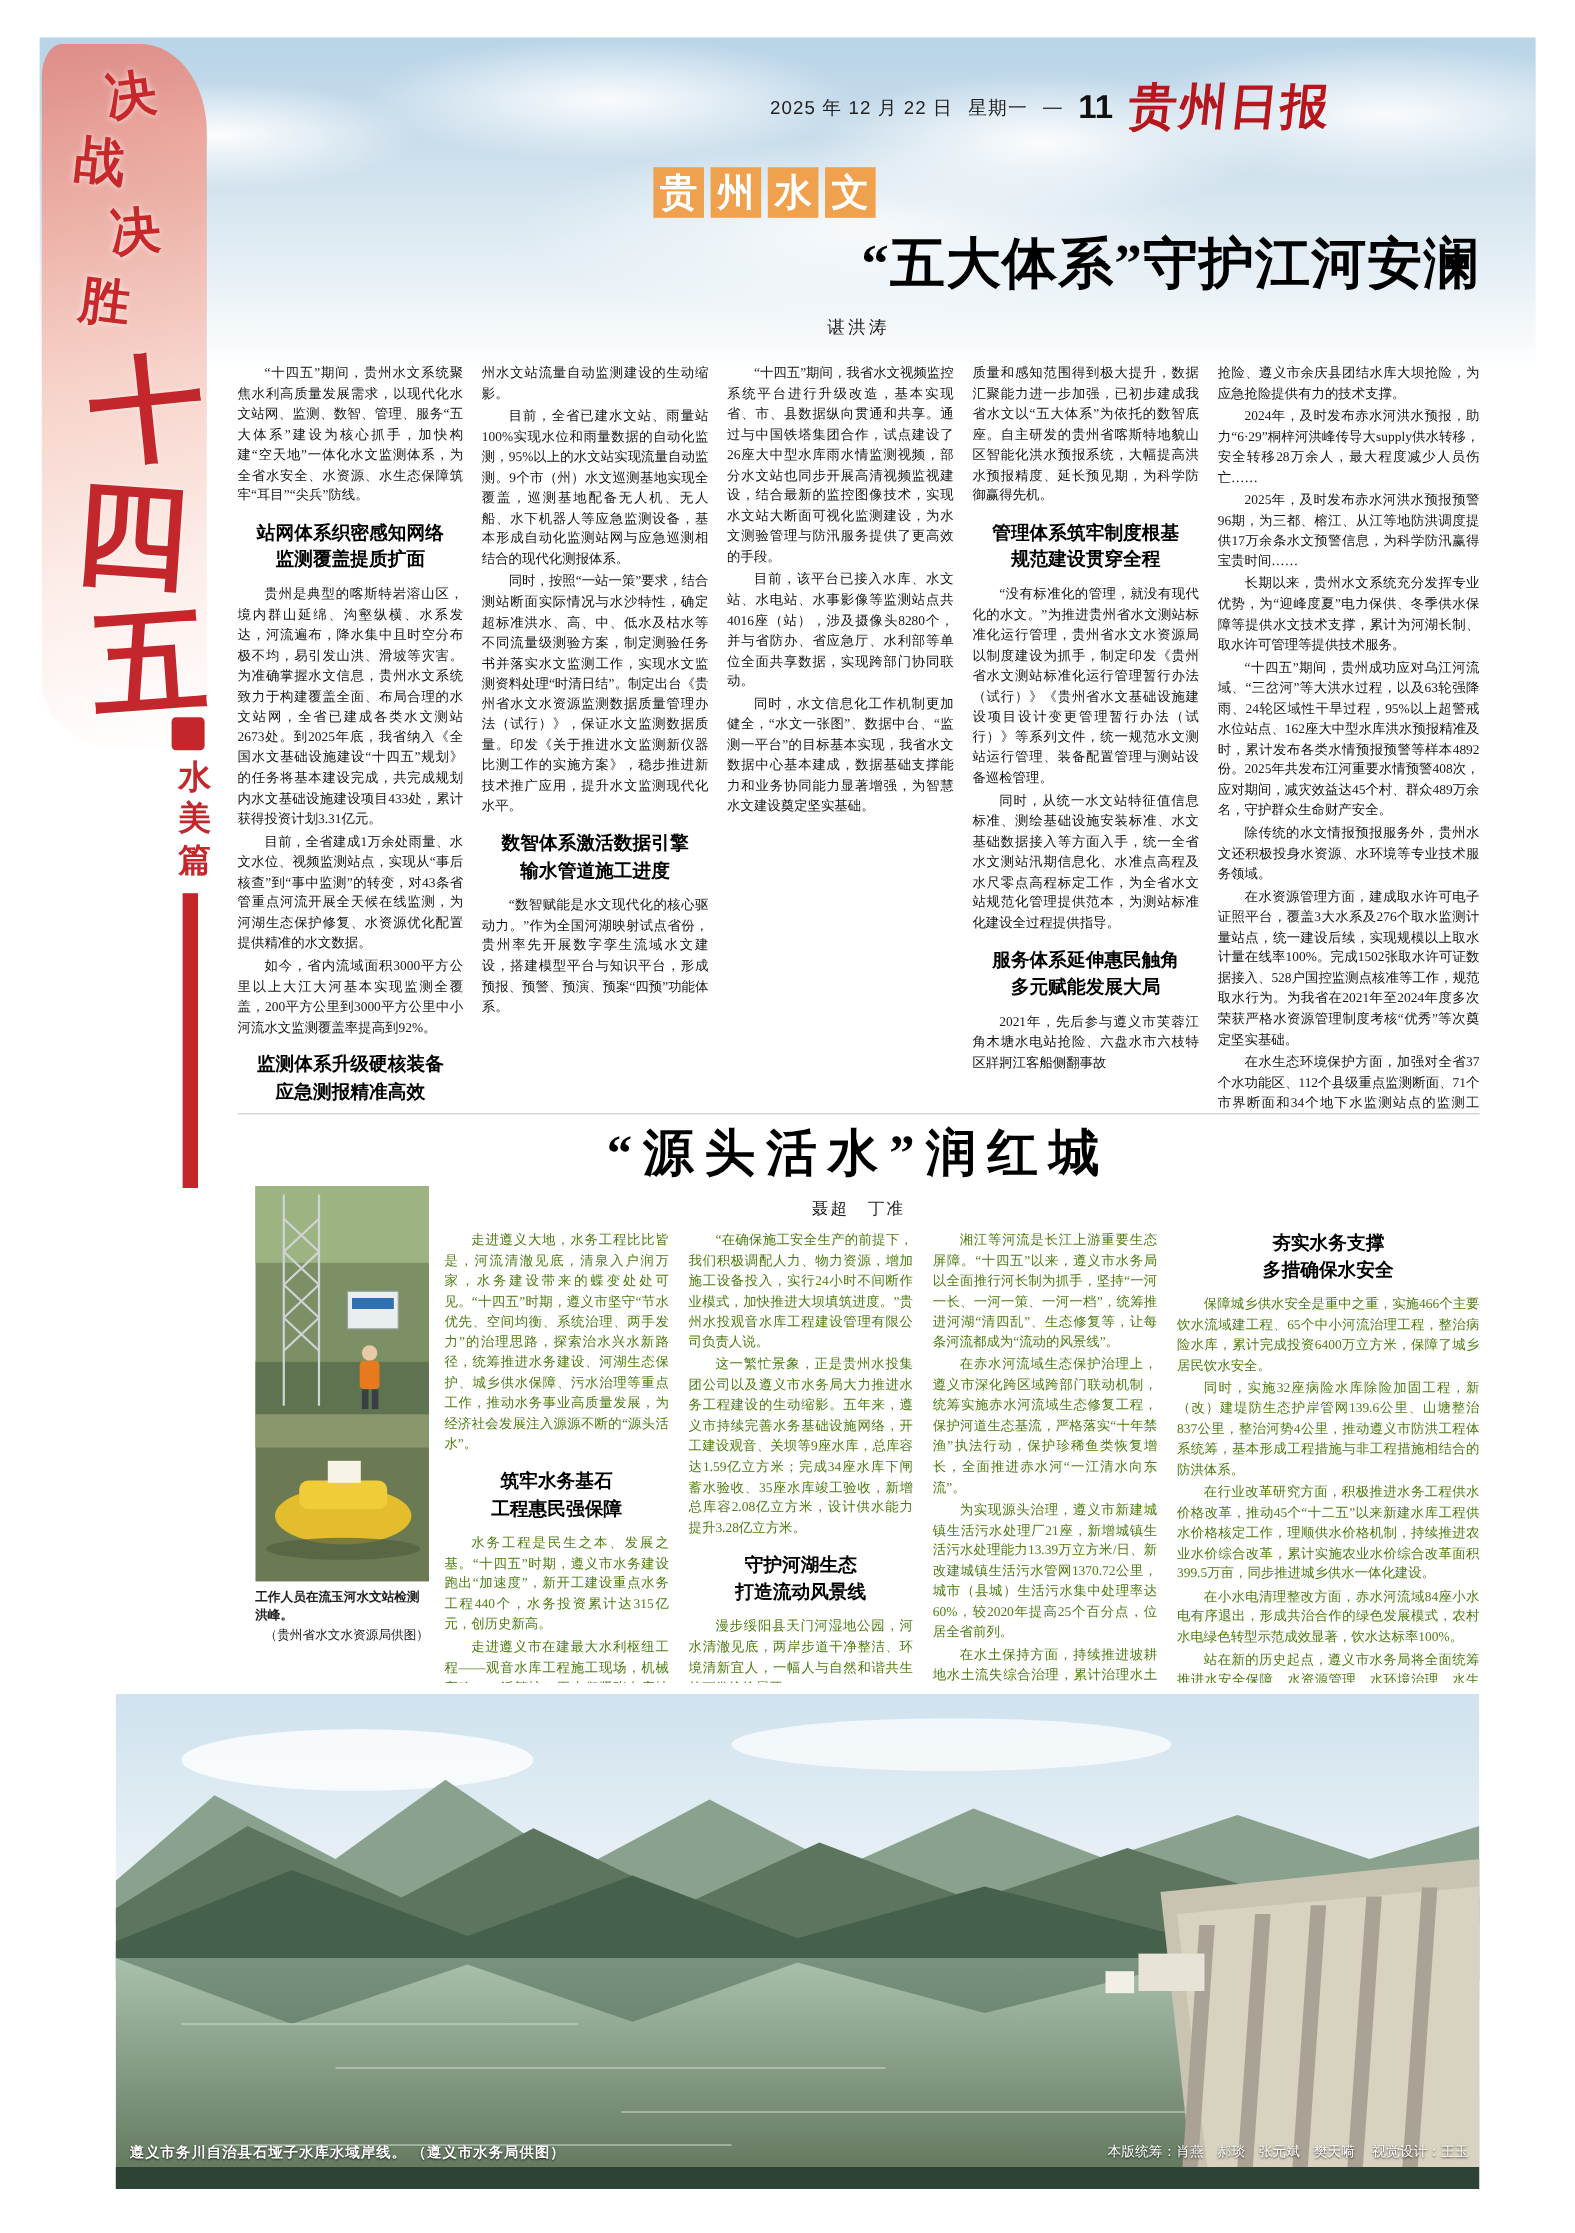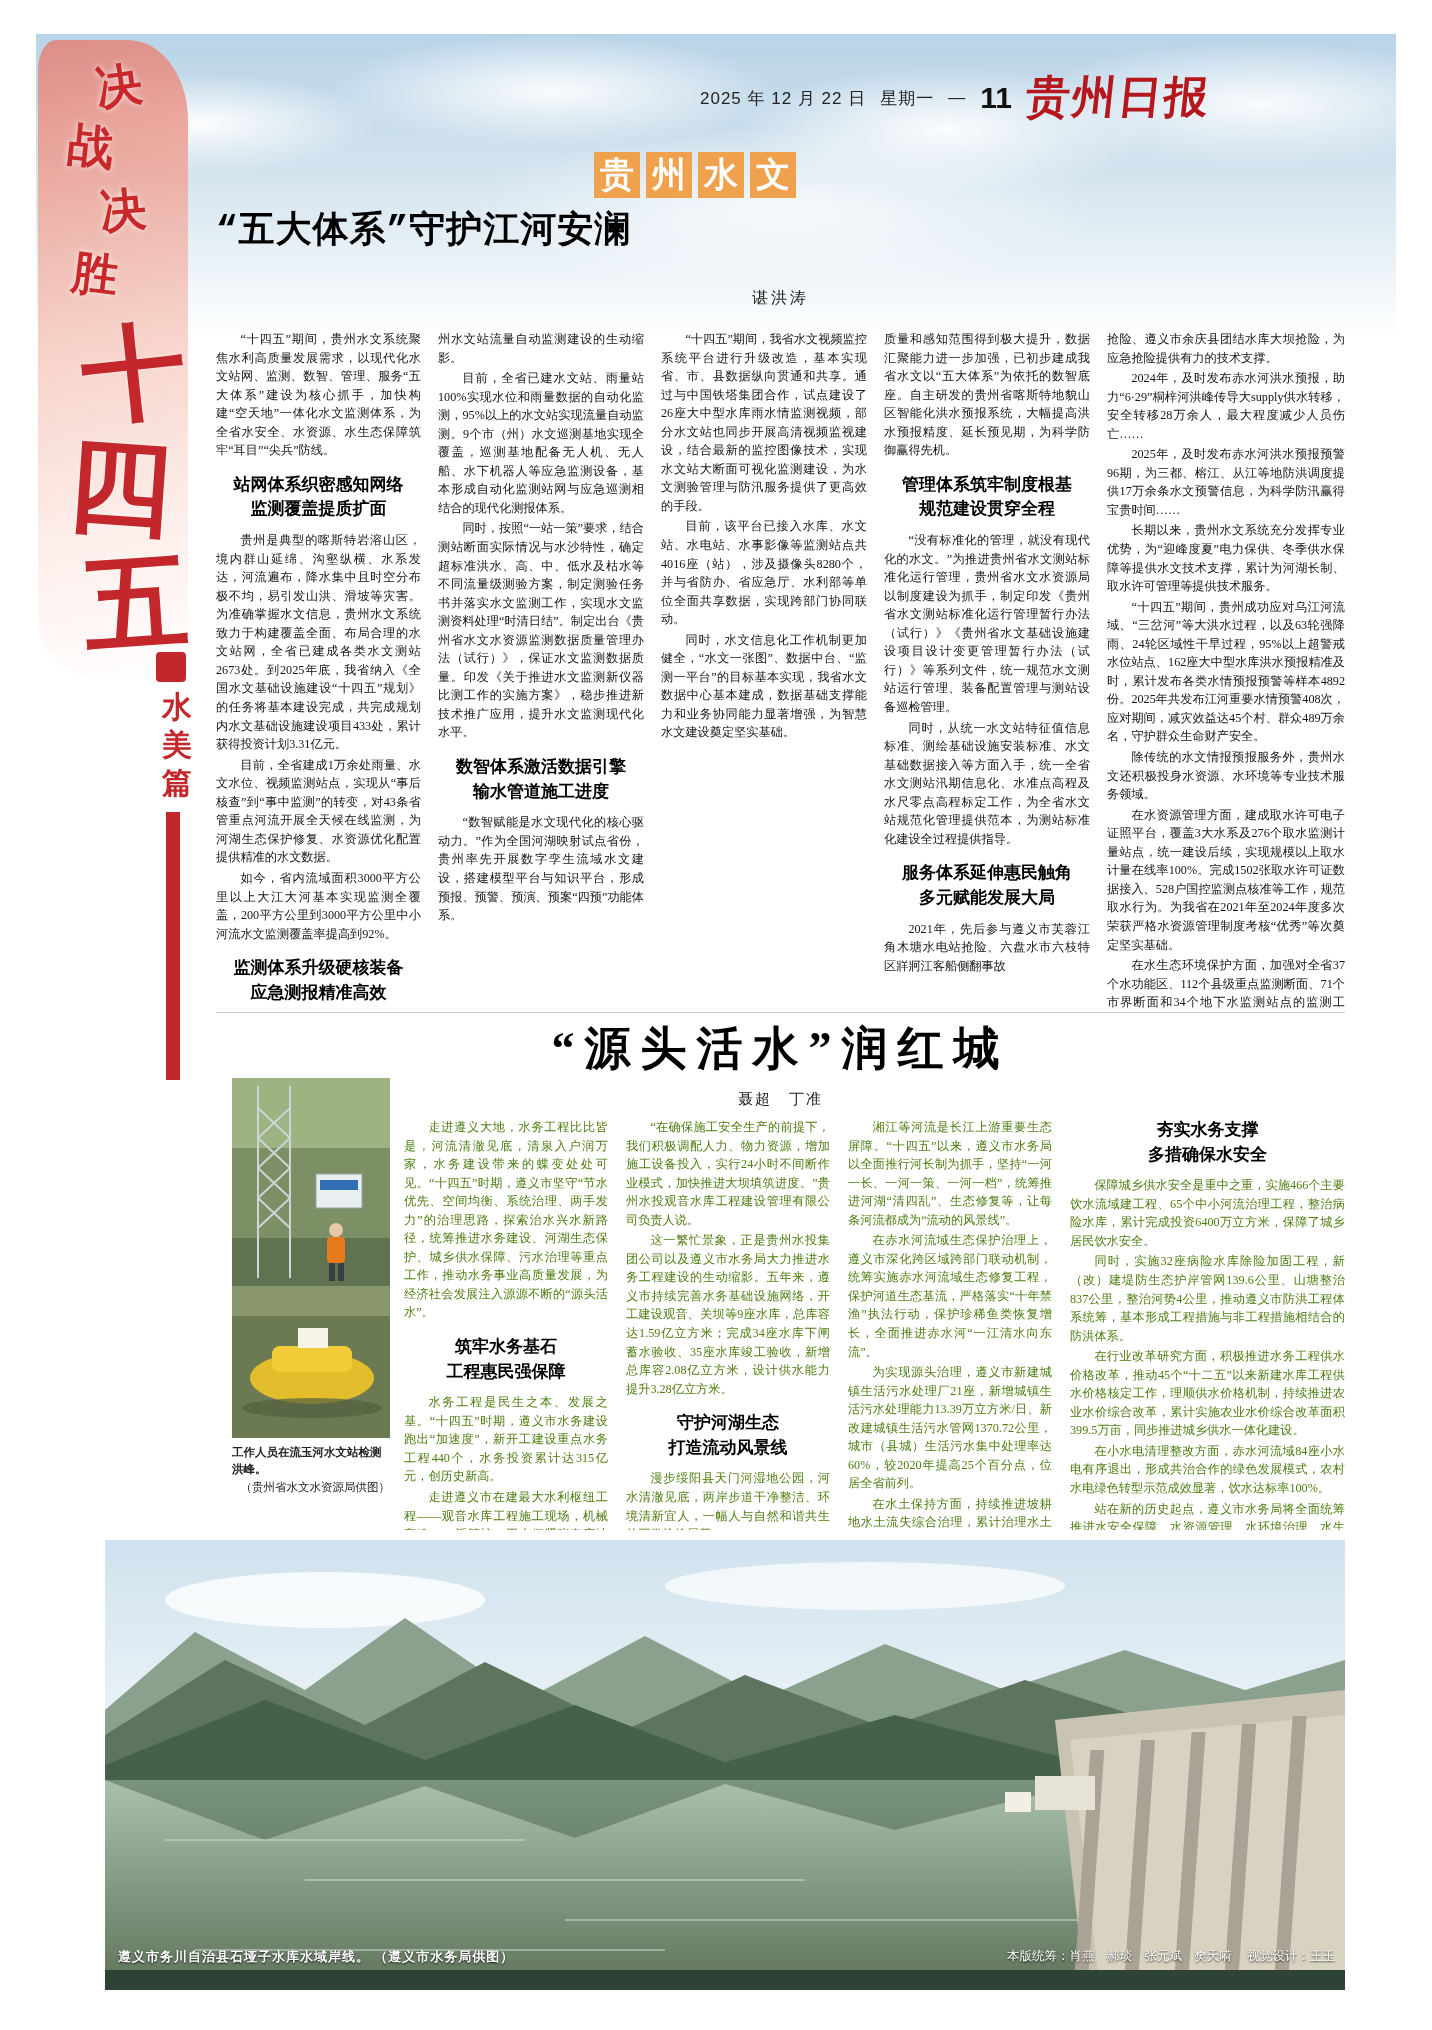--- a/index.html
+++ b/index.html
@@ -31,22 +31,22 @@
   .big-ch{position:absolute;font-family:"Liberation Serif",serif;font-weight:bold;color:#c3272b;
           font-size:104px;line-height:1;text-shadow:0 0 4px rgba(255,255,255,.6);}
   .tag-ch{position:absolute;font-family:"Liberation Serif",serif;font-weight:bold;color:#c3272b;
           font-size:30px;line-height:1;}
   .ribbon{position:absolute;left:128px;top:772px;width:14px;height:268px;background:#c3272b;}
   .seal{position:absolute;left:118px;top:612px;width:30px;height:30px;background:#c3272b;border-radius:4px;}
   
   .a1-label{position:absolute;left:594px;top:152px;display:flex;gap:6px;}
   .a1-label .tile{width:46px;height:46px;background:#f0a14d;color:#fff;display:flex;align-items:center;
                   justify-content:center;font-family:"Liberation Serif",serif;font-weight:bold;font-size:34px;}
-  .a1-title{position:absolute;left:216px;top:212px;width:1129px;text-align:left;
-            font-family:Liberation Mono, monospace;font-weight:bold;font-size:36px;color:#000;
+  .a1-title{position:absolute;left:216px;top:212px;width:1129px;text-align:right;
+            font-family:Liberation Serif, serif;font-weight:bold;font-size:50px;color:#000;
             letter-spacing:1px;line-height:1.1;}
   .a1-byline{position:absolute;left:216px;top:288px;width:1129px;text-align:center;
              font-size:16px;color:#222;letter-spacing:3px;}
   .col{position:absolute;top:330px;height:678px;overflow:hidden;}
   .col p{margin:0 0 2px 0;font-size:12.2px;line-height:1.52;text-align:justify;text-indent:2em;color:#141414;}
   .sub{font-family:"Liberation Sans",sans-serif;font-weight:bold;font-size:17px;color:#000;
        text-align:center;line-height:1.45;margin:13px 0 9px 0;}
   .c1{left:216px;width:205px;} .c2{left:438px;width:206px;} .c3{left:661px;width:206px;}
   .c4{left:884px;width:206px;} .c5{left:1107px;width:238px;}
   .rule{position:absolute;left:216px;top:1012px;width:1129px;height:1px;background:#c9c9c9;}

